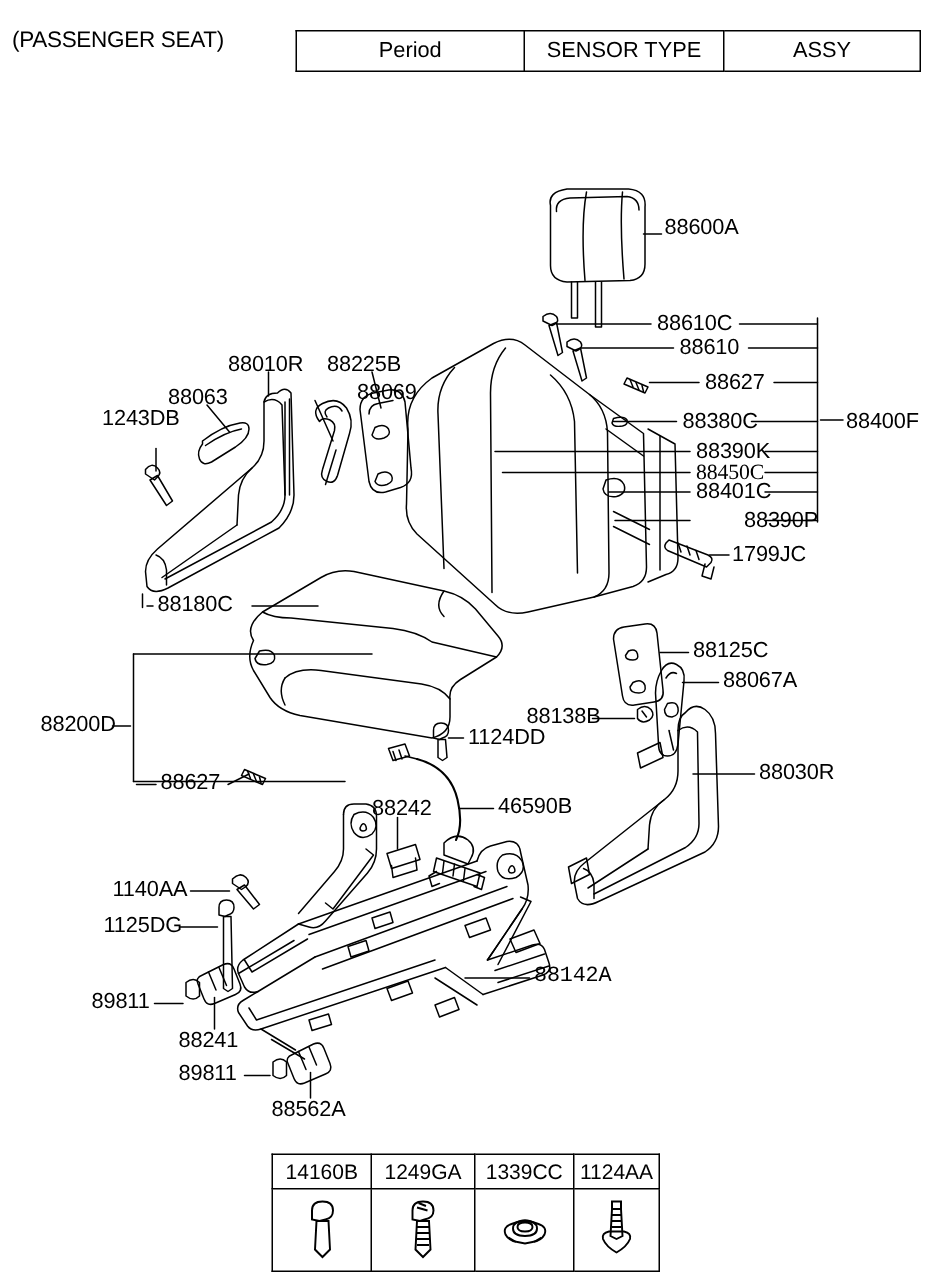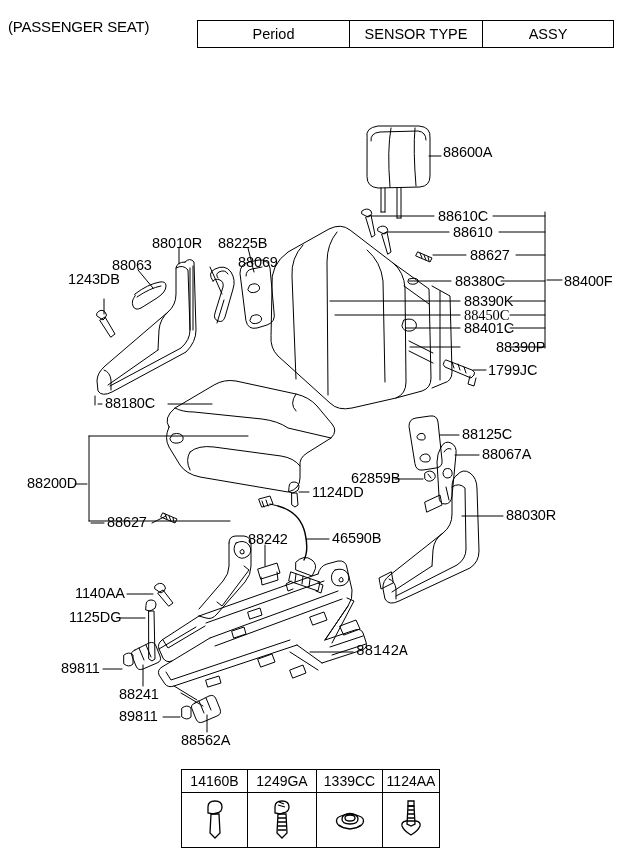--- a/index.html
+++ b/index.html
@@ -422,21 +422,21 @@
   <div class="lbl" style="left:218px; top:236px;">88225B</div>
   <div class="lbl" style="left:112px; top:258px;">88063</div>
   <div class="lbl" style="left:190px; top:255px;margin-left:48px;">88069</div>
   <div class="lbl" style="left:68px; top:272px;">1243DB</div>
   <div class="lbl" style="left:105px; top:396px;">88180C</div>
   <div class="lbl" style="left:27px; top:476px;text-align:center;">88200D</div>
   <div class="lbl" style="left:107px; top:515px;">88627</div>
 
   <div class="lbl" style="left:462px; top:427px;">88125C</div>
   <div class="lbl" style="left:482px; top:447px;">88067A</div>
-  <div class="lbl" style="left:351px; top:471px;">62859B</div>
+  <div class="lbl" style="left:351px; top:471px;">88138B</div>
   <div class="lbl" style="left:312px; top:485px;">1124DD</div>
   <div class="lbl" style="left:506px; top:508px;">88030R</div>
   <div class="lbl" style="left:332px; top:531px;">46590B</div>
   <div class="lbl" style="left:248px; top:532px;">88242</div>
 
   <div class="lbl" style="left:75px; top:586px;">1140AA</div>
   <div class="lbl" style="left:69px; top:610px;">1125DG</div>
   <div class="lbl" style="left:61px; top:661px;">89811</div>
   <div class="lbl" style="left:119px; top:687px;">88241</div>
   <div class="lbl" style="left:119px; top:709px;">89811</div>

